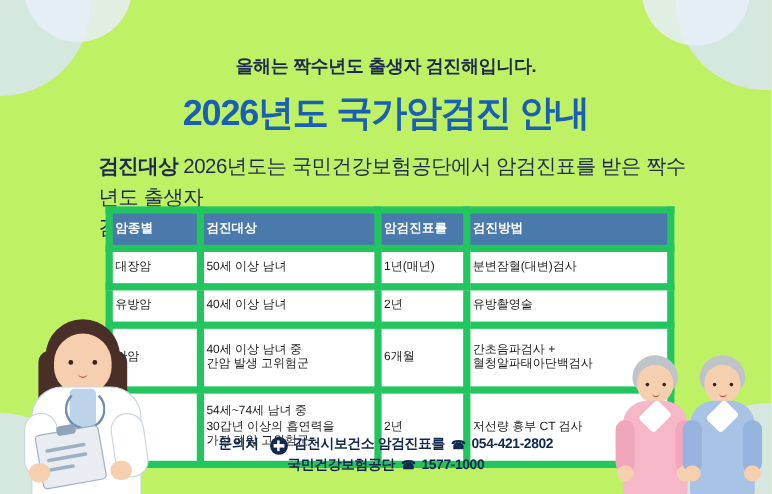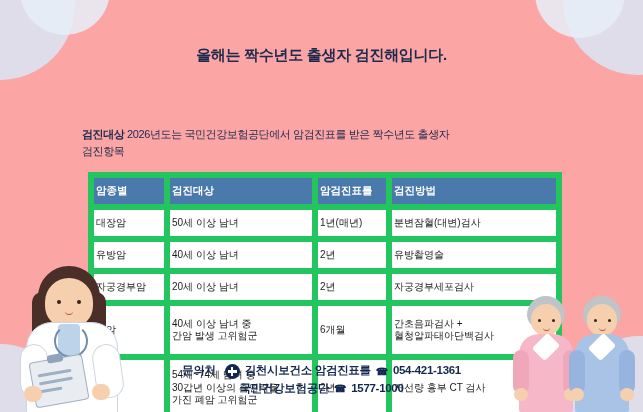--- a/index.html
+++ b/index.html
@@ -5,21 +5,21 @@
   html,body{margin:0;padding:0;}
   body{
     width:643px;height:412px;
     font-family:"Liberation Sans", sans-serif;
     background:#ffffff;
     overflow:hidden;
     position:relative;
   }
   .poster{
     position:absolute;inset:0;
-    background:#fca5a5;
+    background:#bef264;
     overflow:hidden;
   }
   
   .blob{position:absolute;border-radius:50%;background:#d9e6f5;opacity:.85;}
   .blob.tl1{width:150px;height:150px;left:-75px;top:-70px;}
   .blob.tl2{width:90px;height:90px;left:20px;top:-55px;background:#e6eef8;}
   .blob.tr1{width:150px;height:150px;right:-70px;top:-75px;}
   .blob.tr2{width:90px;height:90px;right:18px;top:-52px;background:#e6eef8;}
   .blob.bl1{width:140px;height:140px;left:-70px;bottom:-72px;}
   .blob.br1{width:150px;height:150px;right:-72px;bottom:-74px;}
@@ -27,21 +27,21 @@
   .headline{
     position:absolute;top:46px;left:0;right:0;text-align:center;
     font-size:15px;font-weight:bold;color:#1d2a4d;letter-spacing:-.3px;
   }
   .title{
     position:absolute;top:74px;left:0;right:0;text-align:center;
     font-size:30px;font-weight:bold;color:#1a5fb4;letter-spacing:-1px;
   }
   .subline{
     position:absolute;top:126px;left:82px;right:60px;
-    font-size:11px;color:#1d2a4d;line-height:1.5;letter-spacing:-.4px;
+    font-size:17px;color:#1d2a4d;line-height:1.5;letter-spacing:-.4px;
   }
   .subline .lbl{font-weight:bold;}
   .subline .row2{display:block;font-weight:normal;}
 
   table.exam{
     position:absolute;top:172px;left:88px;width:468px;
     border-collapse:collapse;
     font-size:10px;color:#1b1b1b;
     table-layout:fixed;
   }
@@ -130,20 +130,21 @@
 <div class="poster">
 
   <div class="blob tl1"></div>
   <div class="blob tl2"></div>
   <div class="blob tr1"></div>
   <div class="blob tr2"></div>
   <div class="blob bl1"></div>
   <div class="blob br1"></div>
 
   <div class="headline">올해는 짝수년도 출생자 검진해입니다.</div>
+  <div class="title">2026년도 국가암검진 안내</div>
 
   <div class="subline">
     <span class="lbl">검진대상</span>
     <span>2026년도는 국민건강보험공단에서 암검진표를 받은 짝수년도 출생자</span>
     <span class="row2">검진항목</span>
   </div>
 
   <table class="exam">
     <colgroup>
       <col class="c0">
@@ -164,26 +165,20 @@
         <td>대장암</td>
         <td>50세 이상 남녀</td>
         <td>1년(매년)</td>
         <td>분변잠혈(대변)검사</td>
       </tr>
       <tr>
         <td>유방암</td>
         <td>40세 이상 남녀</td>
         <td>2년</td>
         <td>유방촬영술</td>
-      </tr>
-      <tr>
-        <td>자궁경부암</td>
-        <td>20세 이상 남녀</td>
-        <td>2년</td>
-        <td>자궁경부세포검사</td>
       </tr>
       <tr class="tall">
         <td>간암</td>
         <td class="multiline">40세 이상 남녀 중<br>간암 발생 고위험군</td>
         <td>6개월</td>
         <td class="multiline">간초음파검사 +<br>혈청알파태아단백검사</td>
       </tr>
       <tr class="tall2">
         <td>폐암</td>
         <td class="multiline">54세~74세 남녀 중<br>30갑년 이상의 흡연력을<br>가진 폐암 고위험군</td>
@@ -243,21 +238,21 @@
     <div class="e-hand l"></div>
     <div class="e-hand r"></div>
   </div>
 
   <div class="footer">
     <div class="line">
       <span class="ask">문의처</span>
       <span class="cross-badge"></span>
       <span>김천시보건소 암검진표를</span>
       <span class="phone-ic">☎</span>
-      <span>054-421-1361</span>
+      <span>054-421-2802</span>
     </div>
     <div class="line">
       <span>국민건강보험공단</span>
       <span class="phone-ic">☎</span>
       <span>1577-1000</span>
     </div>
   </div>
 
 </div>
 

